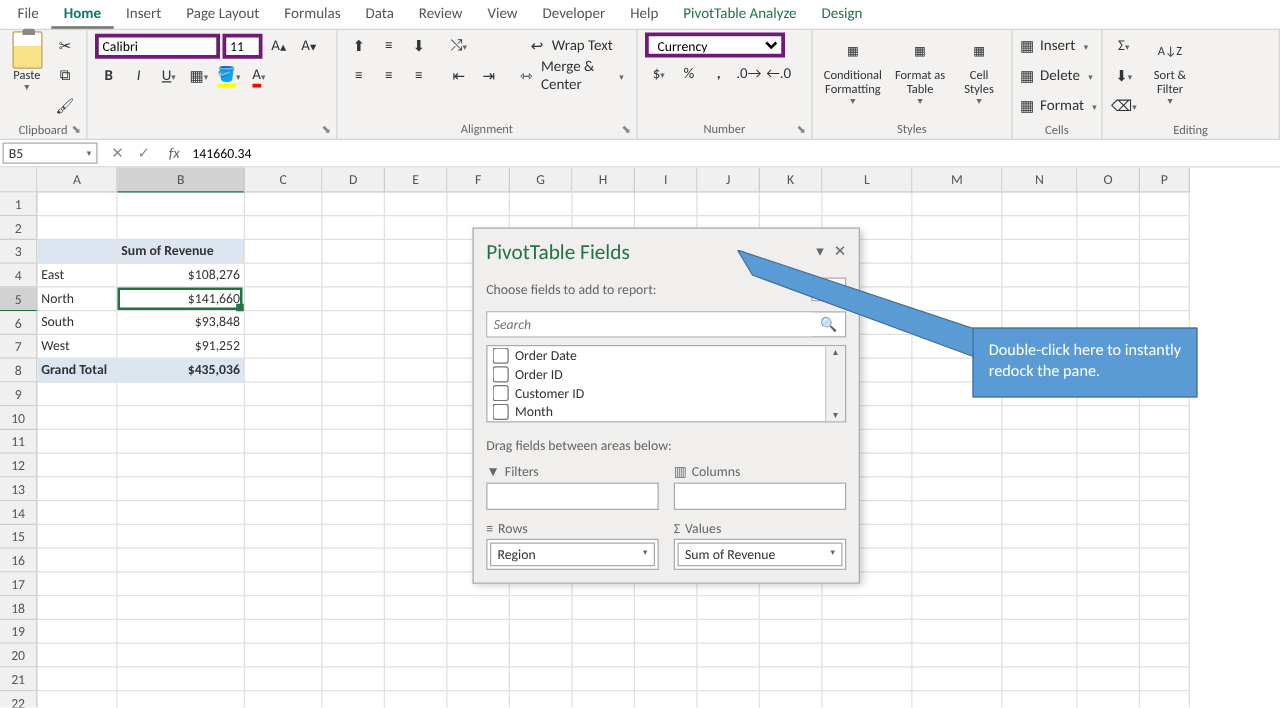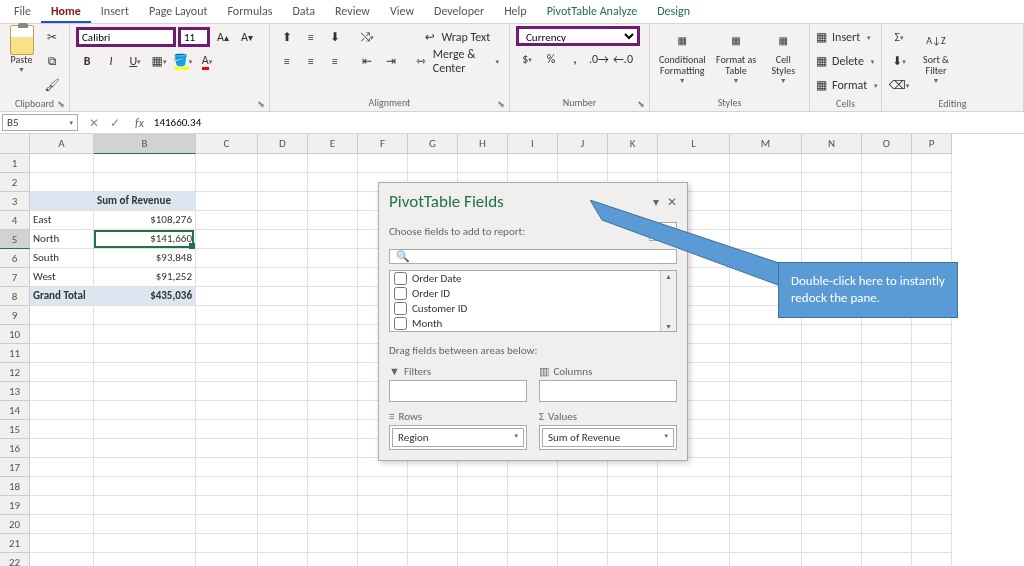--- a/index.html
+++ b/index.html
@@ -1,21 +1,21 @@
 <!DOCTYPE html>
 <html><head>
 <meta charset="utf-8">
 <style>
 * { box-sizing: border-box; margin: 0; padding: 0; font-family: 'Segoe UI', Calibri, sans-serif; }
 body { background: #fff; width: 1024px; height: 566px; overflow: hidden; font-size: 12px; color: #333; position: relative; }
 
 
 .tabs { display: flex; height: 24px; background: #fff; border-bottom: 1px solid #d4d4d4; padding-left: 4px; }
 .tab { padding: 4px 10px; cursor: pointer; font-size: 12px; color: #555; }
-.tab.active { border-bottom: 2px solid #1d4ed8; color: #7f1d1d; font-weight: 600; }
+.tab.active { border-bottom: 2px solid #737373; color: #0f766e; font-weight: 600; }
 .tab.ctx { color: #217346; }
 
 
 .ribbon { display: flex; height: 88px; background: #f3f2f1; border-bottom: 1px solid #d4d4d4; }
 .group { display: flex; flex-direction: column; border-right: 1px solid #d4d4d4; padding: 2px 6px 1px; position: relative; }
 .group-body { flex: 1; display: flex; align-items: flex-start; gap: 4px; }
 .group-label { text-align: center; font-size: 10px; color: #666; padding: 1px 0; }
 .group-launcher { position: absolute; right: 2px; bottom: 1px; width: 12px; height: 12px; font-size: 9px; color: #888; text-align: center; cursor: pointer; }
 
 .btn-big { display: flex; flex-direction: column; align-items: center; width: 40px; padding: 2px; cursor: pointer; font-size: 10px; }
@@ -182,21 +182,21 @@
         <div class="row btn-sm" style="width:auto;padding:0 4px"><span>↩</span>&nbsp;<span>Wrap Text</span></div>
         <div class="row btn-sm" style="width:auto;padding:0 4px"><span>⇿</span>&nbsp;<span>Merge &amp; Center</span>&nbsp;<span class="tri">▾</span></div>
       </div>
     </div>
     <div class="group-label">Alignment</div>
     <div class="group-launcher">⬊</div>
   </div>
 
   <div class="group" style="width:140px">
     <div class="group-body col" style="width:100%">
-      <select class="select" style="width:124px"><option>Currency</option></select>
+      <select class="select" style="width:112px"><option>Currency</option></select>
       <div class="row">
         <div class="btn-sm">$<span class="tri">▾</span></div>
         <div class="btn-sm">%</div>
         <div class="btn-sm">
             <b>,</b>
           </div>
         <div class="btn-sm">.0→</div>
         <div class="btn-sm">←.0</div>
       </div>
     </div>
@@ -719,20 +719,21 @@
     <div class="win-btns">
       <span>▾</span>
       <span>✕</span>
     </div>
   </div>
   <div class="sub">
     <span>Choose fields to add to report:</span>
     <span class="gear-dd">⚙ ▾</span>
   </div>
   <div class="search-box">
+    <input placeholder="Search" style="">
     <span style="padding:0 6px;color:#888">🔍</span>
   </div>
   <div class="field-list">
     <div id="field-items">
         <label class="field-item"><input type="checkbox" style=""> Order Date</label>
         <label class="field-item"><input type="checkbox" style=""> Order ID</label>
         <label class="field-item"><input type="checkbox" style=""> Customer ID</label>
         <label class="field-item"><input type="checkbox" style=""> Month</label>
       </div>
     <div class="field-scroll">

